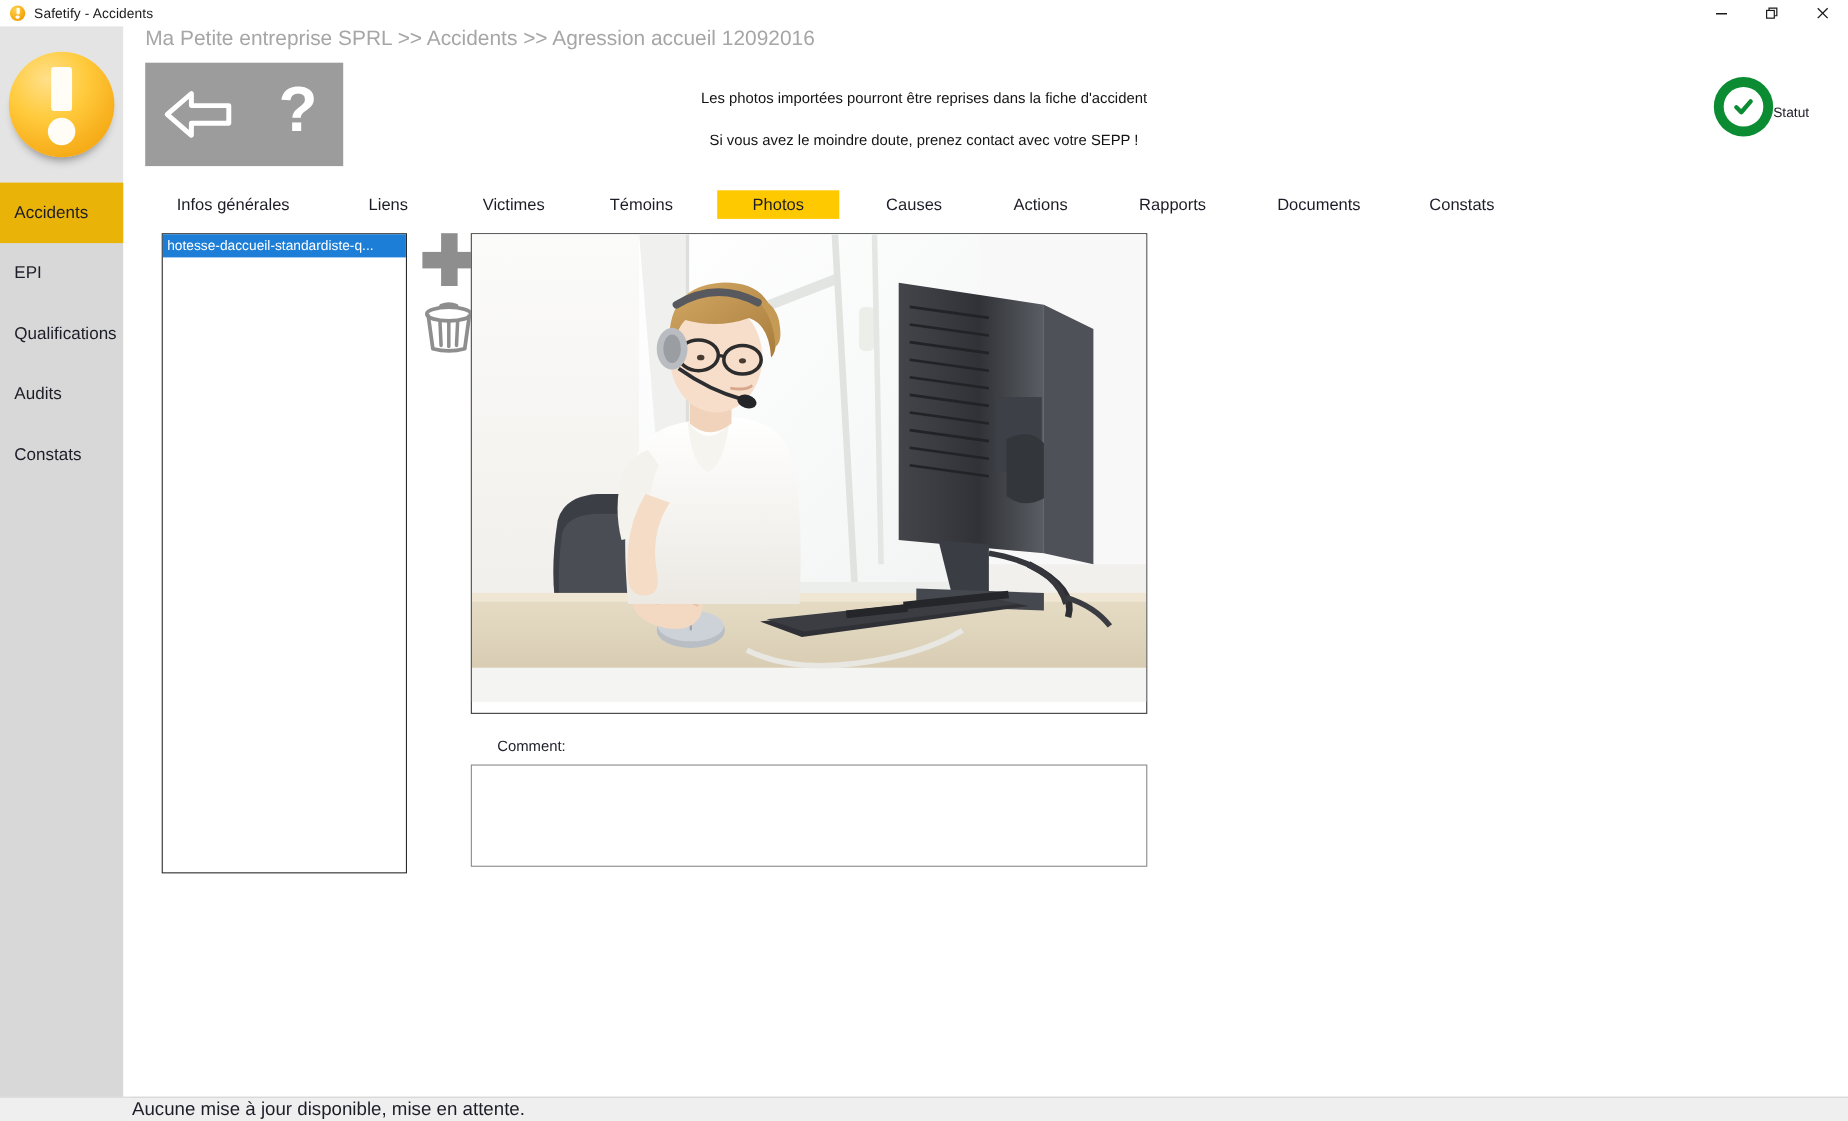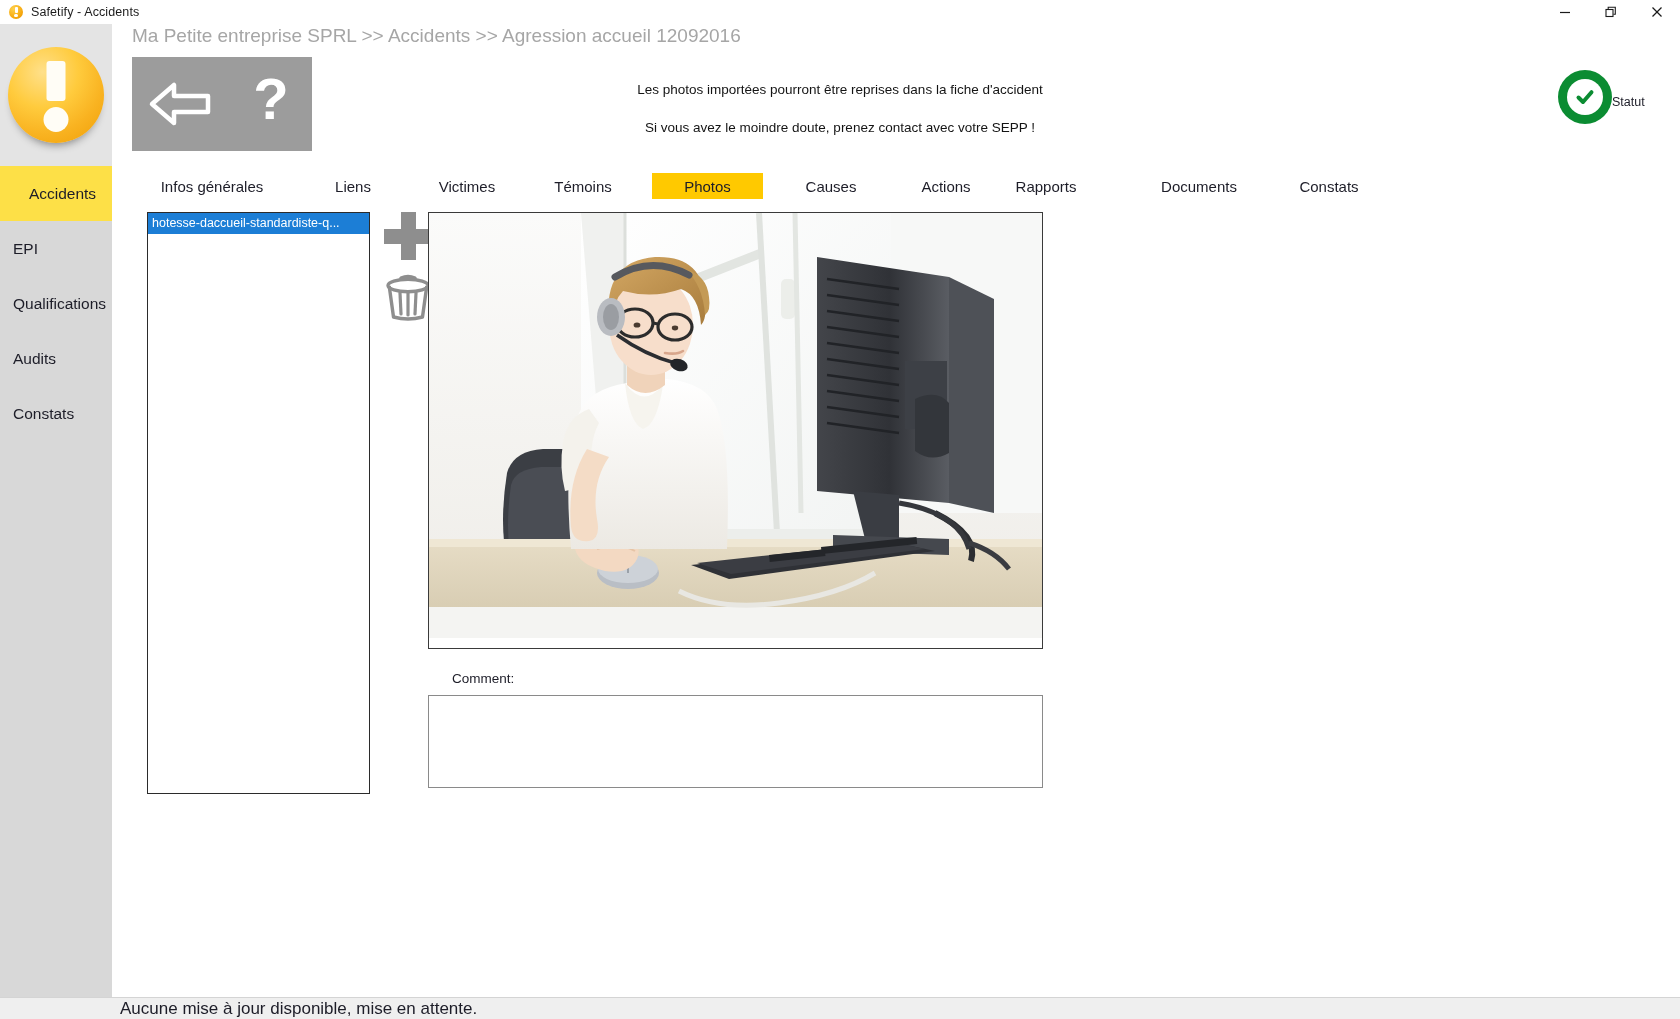--- a/index.html
+++ b/index.html
@@ -67,21 +67,21 @@
 
   
   #sidebar {
     position: absolute; left: 0; top: 166px; width: 112px; height: 838px;
     background: #d8d8d8;
   }
   .side-item {
     height: 55px; display: flex; align-items: center; padding-left: 13px;
     font-size: 15.5px; color: #1d1d28;
   }
-  .side-item.active { background: #fde047; color: #1d1d28; justify-content: center; }
+  .side-item.active { background: #eab308; color: #1d1d28; }
 
   
   #navblock {
     position: absolute; left: 132px; top: 57px; width: 180px; height: 94px;
     background: #9c9c9c;
     display: flex; align-items: center; justify-content: space-around;
   }
   #navblock .nv { display: flex; align-items: center; justify-content: center; }
 
   
@@ -276,21 +276,21 @@
     </div>
   <div class="tab active" style="left:520px;width:111px">
       <span>Photos</span>
     </div>
   <div class="tab" style="left:650px;width:98px">
       <span>Causes</span>
     </div>
   <div class="tab" style="left:764px;width:100px">
       <span>Actions</span>
     </div>
-  <div class="tab" style="left:860px;width:108px">
+  <div class="tab" style="left:880px;width:108px">
       <span>Rapports</span>
     </div>
   <div class="tab" style="left:1006px;width:122px">
       <span>Documents</span>
     </div>
   <div class="tab" style="left:1144px;width:106px">
       <span>Constats</span>
     </div>
 </div>
 

